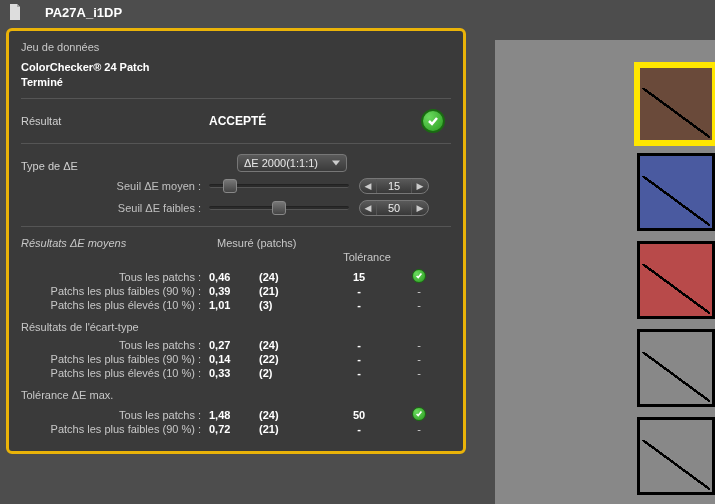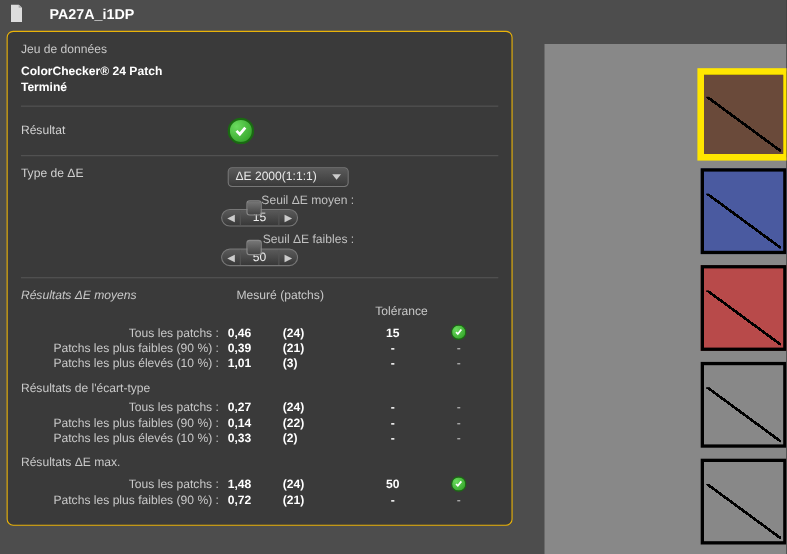--- a/index.html
+++ b/index.html
@@ -18,21 +18,21 @@
     align-items: center;
     padding: 4px 8px;
     color: #fff;
     font-size: 13px;
     font-weight: bold;
     gap: 17px;
   }
   .titlebar svg { margin-right: 6px; }
   .panel {
     background: #3a3a3a;
-    border: 1px solid #eab308;
+    border: 3px solid #eab308;
     border-radius: 6px;
     margin: 4px 6px 0 6px;
     padding: 10px 12px 14px 12px;
     width: 460px;
   }
   .section-title {
     color: #c8c8c8;
     margin-bottom: 8px;
   }
   .kv-row {
@@ -59,41 +59,41 @@
   .result-label { width: 188px; padding-right:8px; }
   .result-value { font-weight:bold; color:#fff; font-size:12px; flex:1; }
   .check-badge {
     width:24px; height:24px; border-radius:50%;
     background: radial-gradient(circle at 30% 30%, #6adb5e, #2a9a20);
     border:2px solid #1a6a12;
     display:flex; align-items:center; justify-content:center;
     margin-right:6px;
   }
   .check-badge svg { display:block; }
-  .type-row { display:flex; align-items:flex-start; }
+  .type-row { display:flex; align-items:flex-end;gap:28px; }
   .type-label { width:188px; padding-right:8px; }
   .dropdown {
     background: linear-gradient(#5a5a5a,#3a3a3a);
     border:1px solid #777;
     border-radius:4px;
     padding:2px 20px 2px 6px;
     color:#e8e8e8;
     font-size:11px;
     position:relative;
     min-width:110px;
   }
   .dropdown::after {
     content:"";
     position:absolute;
     right:6px; top:50%; transform:translateY(-50%);
     border-left:4px solid transparent;
     border-right:4px solid transparent;
     border-top:5px solid #ccc;
   }
-  .slider-row { display:flex; align-items:center; margin:6px 0;flex-direction:column; }
+  .slider-row { display:flex; align-items:center; margin:6px 0; }
   .slider-label { width:188px; text-align:right; padding-right:8px; color:#c0c0c0; }
   .slider-track {
     flex:1;
     height:4px;
     background:#2a2a2a;
     border-radius:2px;
     border-top:1px solid #222;
     border-bottom:1px solid #555;
     position:relative;
     margin-right:10px;
@@ -189,20 +189,21 @@
   <div class="kv-row">
       <div class="kv-value">ColorChecker® 24 Patch</div>
     </div>
   <div class="kv-row">
       <div class="kv-value">Terminé</div>
     </div>
   <hr class="sep">
 
   <div class="result-row">
     <div class="result-label">Résultat</div>
+    <div class="result-value">ACCEPTÉ</div>
     <div class="check-badge">
       <svg width="14" height="14" viewBox="0 0 14 14">
           <path fill="none" stroke="#fff" stroke-width="2.5" d="M3 7l3 3 5-6"></path>
         </svg>
     </div>
   </div>
   <hr class="sep">
 
   <div class="type-row">
     <div class="type-label">Type de ΔE</div>
@@ -281,21 +282,21 @@
     <div class="cell5">-</div>
   </div>
   <div class="data-row">
     <div class="cell1">Patchs les plus élevés (10 %) :</div>
     <div class="cell2">0,33</div>
     <div class="cell3">(2)</div>
     <div class="cell4">-</div>
     <div class="cell5">-</div>
   </div>
 
-  <div class="subheading">Résultats ΔE max.</div>
+  <div class="subheading">Tolérance ΔE max.</div>
   <div class="data-row">
     <div class="cell1">Tous les patchs :</div>
     <div class="cell2">1,48</div>
     <div class="cell3">(24)</div>
     <div class="cell4">50</div>
     <div class="cell5"><span class="mini-check">
           <svg width="8" height="8" viewBox="0 0 10 10">
             <path fill="none" stroke="#fff" stroke-width="2" d="M2 5l2 2 4-5"></path>
           </svg>
         </span></div>

